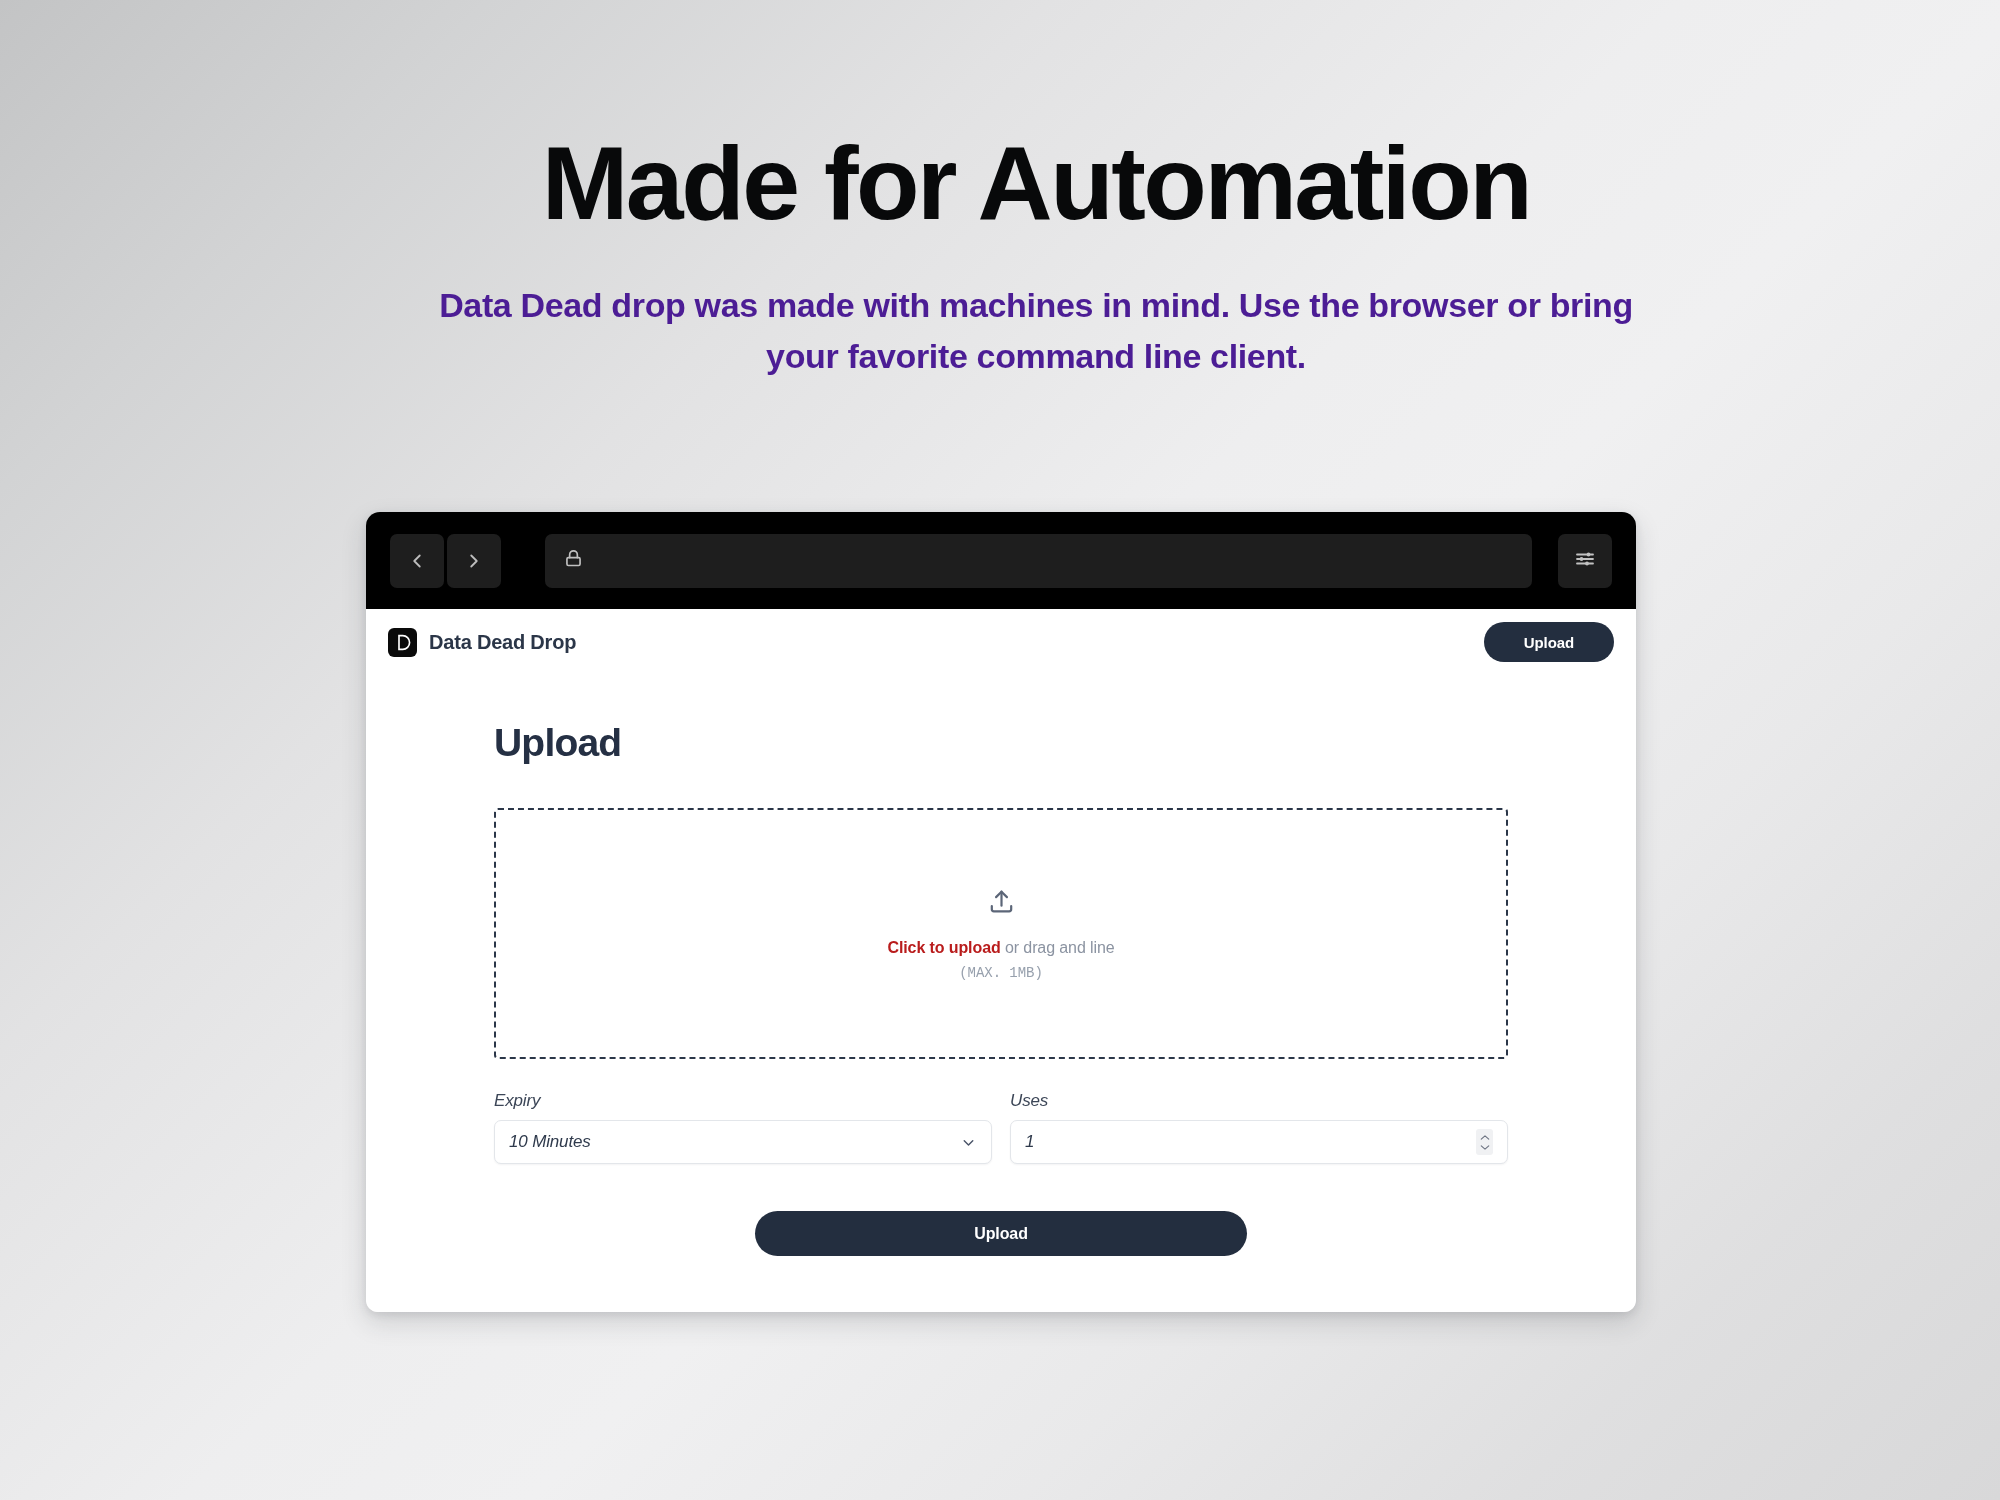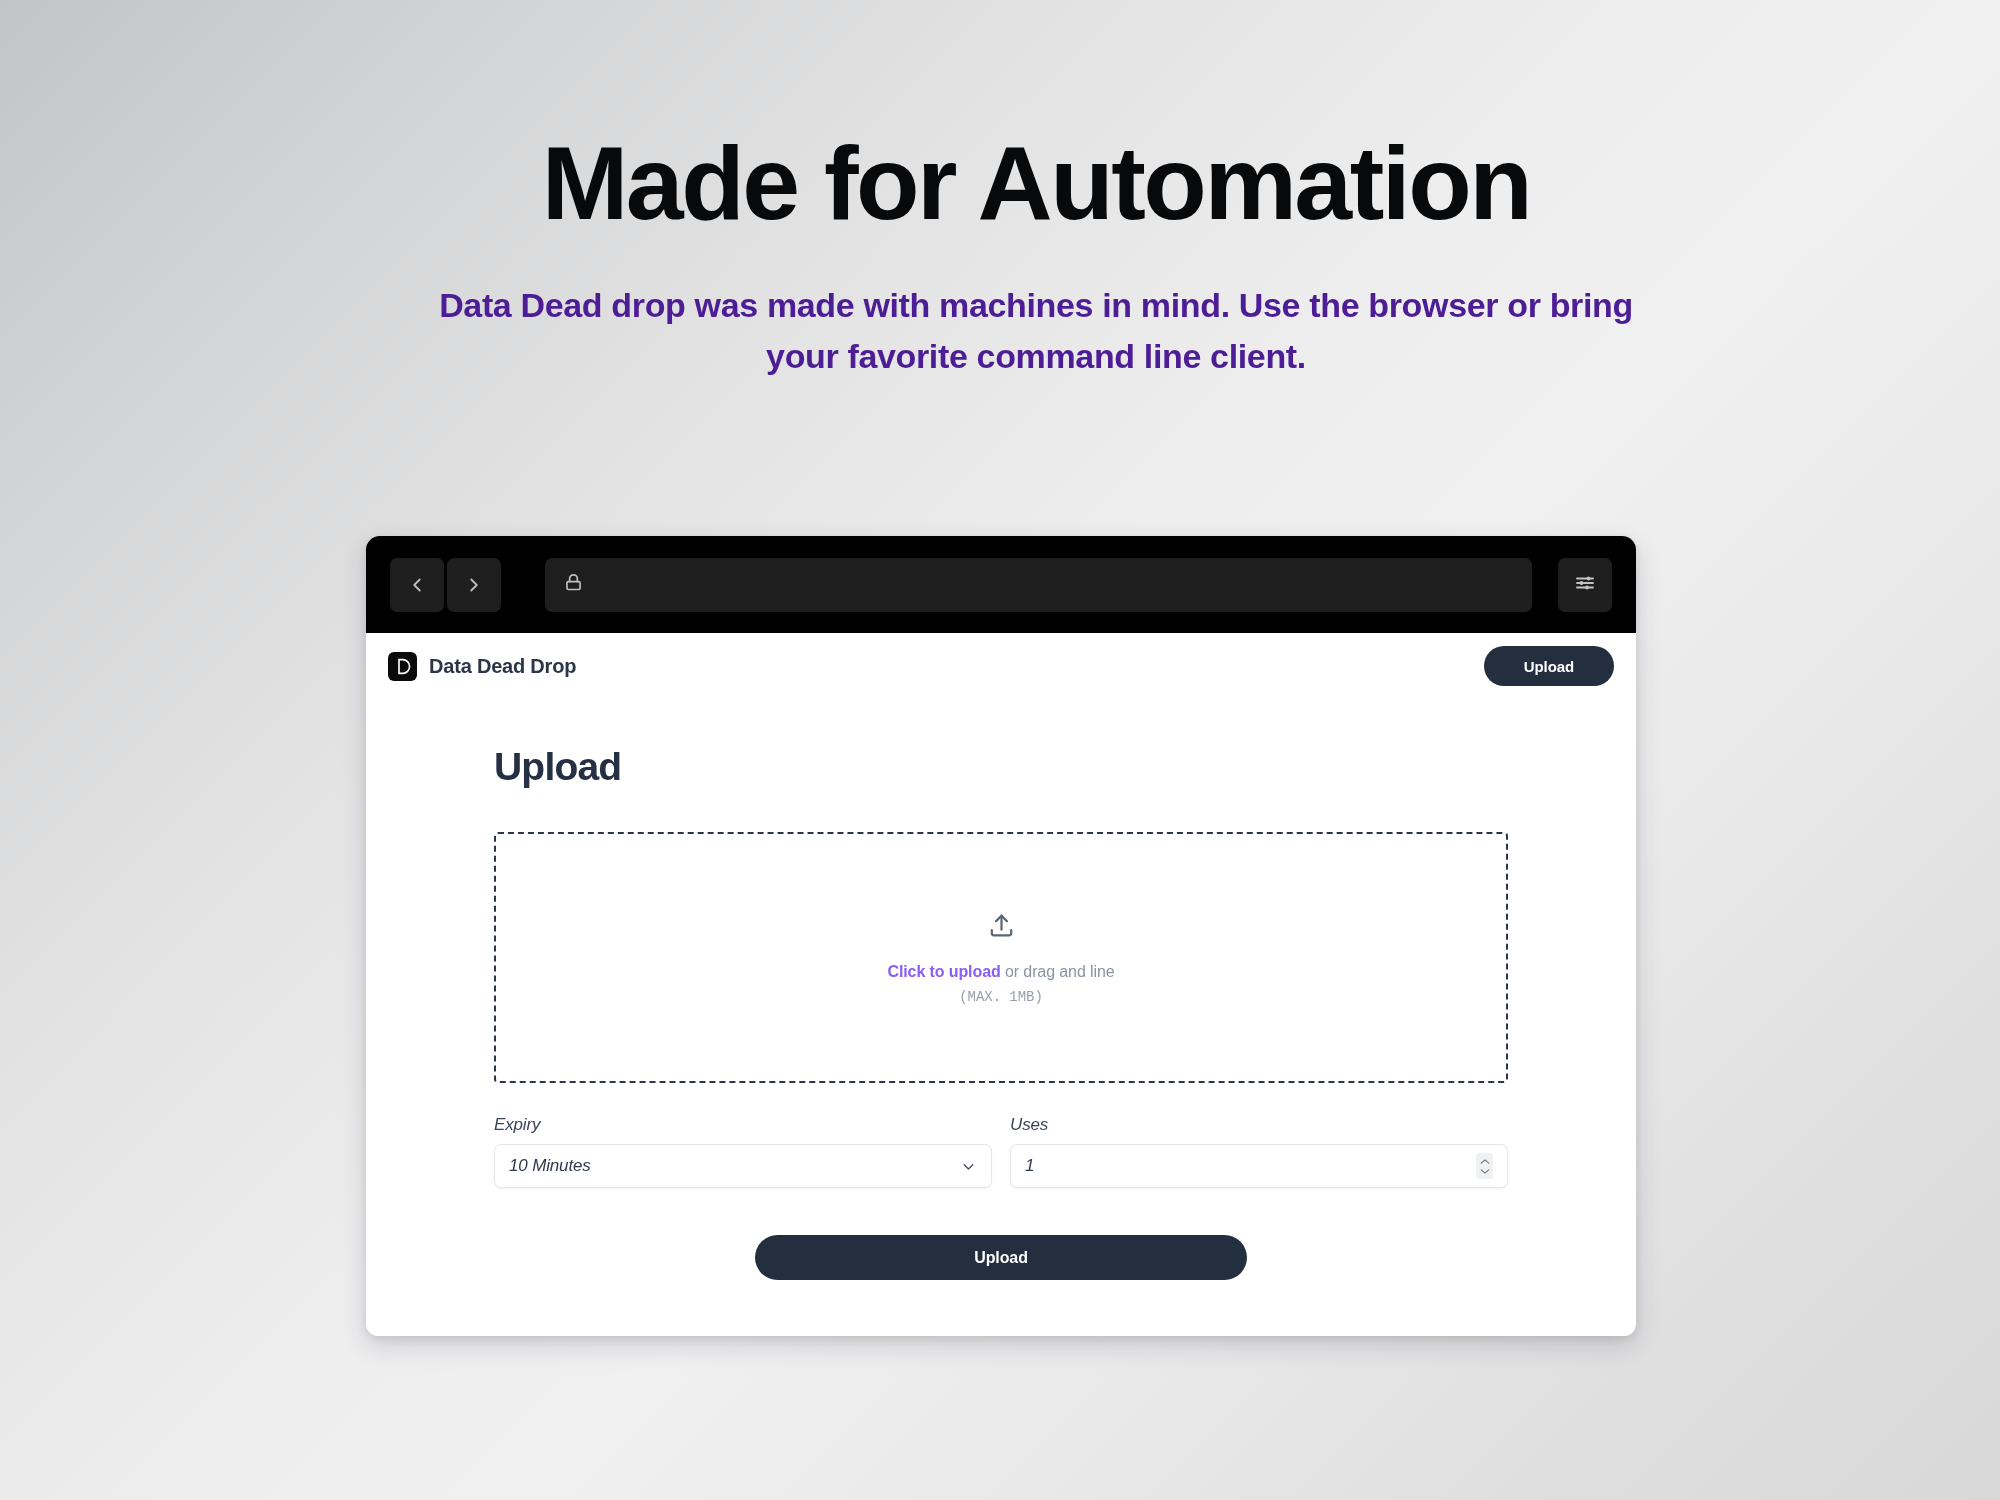--- a/index.html
+++ b/index.html
@@ -49,21 +49,21 @@
     line-height: 1.48;
     font-weight: 600;
     letter-spacing: -0.35px;
     color: #4c1d95;
   }
 
   
   .browser {
     position: absolute;
     left: 366px;
-    top: 536px;
+    top: 512px;
     width: 1270px;
     border-radius: 14px 14px 12px 12px;
     box-shadow:
       0 10px 26px rgba(40, 44, 50, 0.16),
       0 3px 9px rgba(40, 44, 50, 0.10);
   }
 
   .browser-chrome {
     height: 97px;
     background: #000000;
@@ -195,21 +195,21 @@
   }
 
   .dropzone-icon { margin-bottom: 18px; }
 
   .dropzone-text {
     font-size: 16px;
     color: #8b93a1;
     letter-spacing: -0.1px;
     margin-bottom: 8px;
   }
-  .dropzone-text b { color: #8b5cf6; font-weight: 700; }
+  .dropzone-text b { color: #b91c1c; font-weight: 700; }
 
   .dropzone-hint {
     font-size: 14px;
     color: #97a0ad;
     letter-spacing: -0.05px;
     font-family: Liberation Mono, monospace;
   }
 
   
   .form-row {

